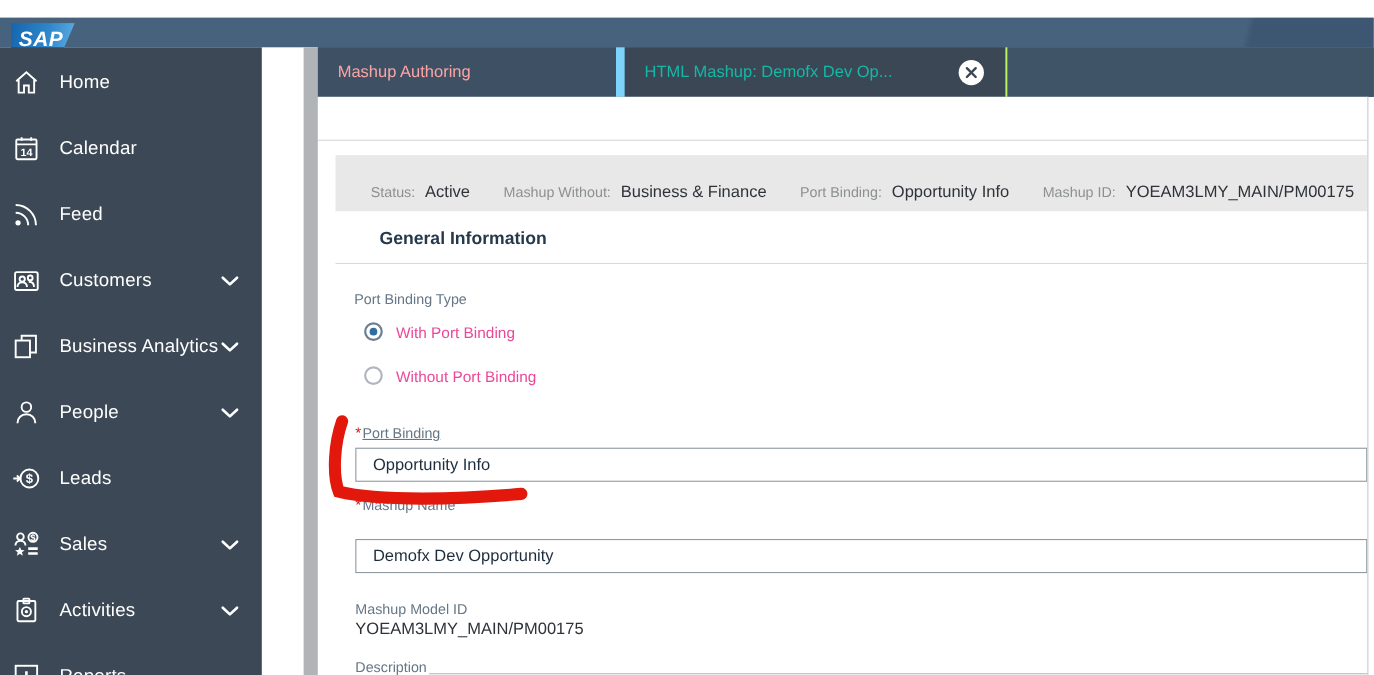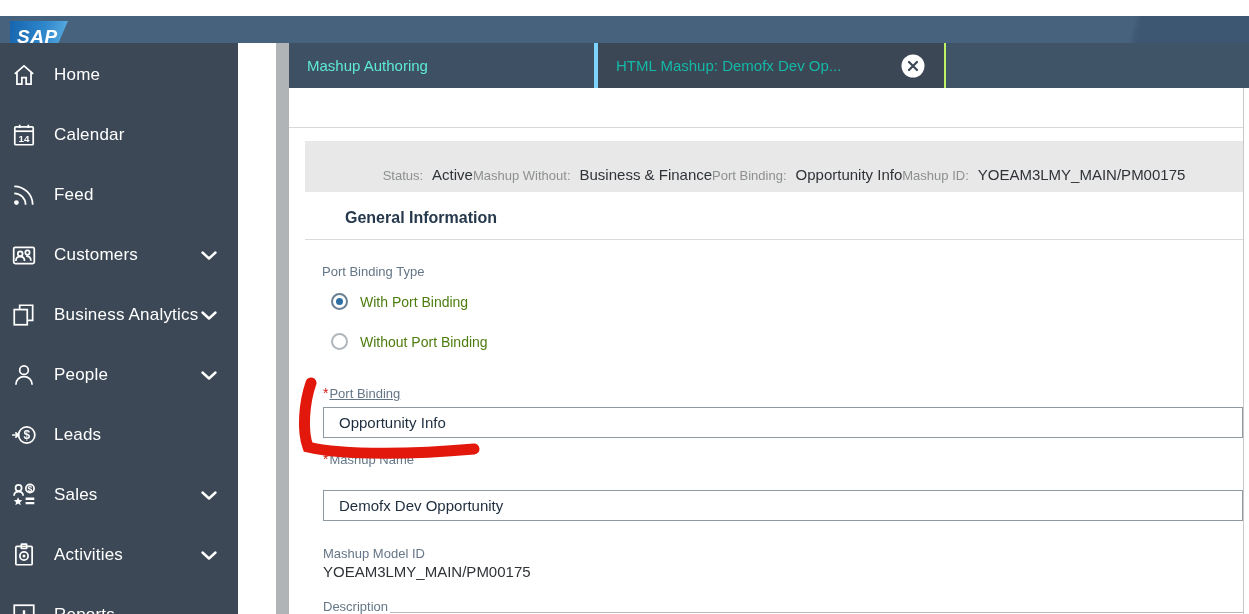--- a/index.html
+++ b/index.html
@@ -30,54 +30,54 @@
   .nav-item { height:60px; display:flex; align-items:center; padding:0 20px 0 10px; color:#fff; cursor:pointer; }
   .nav-icon { width:27px; height:27px; flex:0 0 27px; margin-right:17px; display:flex; align-items:center; justify-content:center; }
   .nav-icon svg { stroke:#fff; fill:none; stroke-width:1.6; }
   .nav-label { font-size:17px; flex:1; letter-spacing:.2px; }
   .nav-chevron { width:18px; height:11px; }
   .side-scroll { position:absolute; top:43px; left:276px; width:13px; bottom:0; background:#b1b4b6; }
 
   
   .tab-row { position:absolute; left:289px; top:43px; right:0; height:45px; display:flex; background:#3f5467; }
   .tab { box-sizing:border-box; display:flex; align-items:center; padding:0 18px; font-size:15px; cursor:pointer; }
-  .tab-inactive { width:309px; background:#3e5063; color:#5eead4; border-right:4px solid #7dd3fc; }
+  .tab-inactive { width:279px; background:#3e5063; color:#fca5a5; border-right:8px solid #7dd3fc; }
   .tab-active { width:348px; background:#3b4755; color:#14b8a6; border-right:2px solid #bef264; justify-content:space-between; }
   .tab-filler { flex:1; background:#3f5467; }
   .close-btn { width:26px; height:26px; margin-left:10px; cursor:pointer; flex:0 0 26px; }
 
   
   .page {
     position:absolute; left:289px; top:88px; right:5px; bottom:0;
     background:#fff; border-right:1px solid #c9c9c9; overflow:hidden;
   }
   .head-strip { height:39px; border-bottom:1px solid #d8d8d8; }
 
   .status-bar {
     position:absolute; left:16px; right:0; top:53px; height:51px; background:#e8e8e8;
-    display:flex; align-items:center; justify-content:center;
+    display:flex; align-items:center; justify-content:space-between;
     padding:16px 12px 0 32px; box-sizing:border-box;
   }
   .status-field { display:flex; align-items:baseline; gap:9px; white-space:nowrap; }
   .status-label { font-size:13px; color:#8d9091; }
   .status-value { font-size:15px; color:#2f3338; }
 
   .section-title { position:absolute; left:56px; top:121px; font-size:16px; font-weight:bold; color:#25384c; }
   .divider { position:absolute; left:16px; right:0; top:151px; height:1px; background:#dadada; }
 
   .form-label { position:absolute; font-size:13px; color:#657687; white-space:nowrap; }
   .req { color:#cc1919; font-size:14px; margin-right:1px; }
   .underlined { text-decoration:underline; }
 
   .radio-row { position:absolute; left:42px; display:flex; align-items:center; gap:12px; cursor:pointer; }
   .radio-outer { width:17px; height:17px; border-radius:50%; background:#fff; box-sizing:border-box; position:relative; flex:0 0 17px; }
   .radio-on  { border:2px solid #6a7f93; }
   .radio-off { border:2px solid #b0b6bc; }
   .radio-dot { position:absolute; left:50%; top:50%; width:7px; height:7px; margin:-3.5px 0 0 -3.5px; border-radius:50%; background:#2f6ea3; }
-  .radio-label { font-size:14px; color:#4d7c0f; }
+  .radio-label { font-size:14px; color:#ec4899; }
 
   .text-field {
     position:absolute; left:34px; right:0; height:31px; box-sizing:border-box;
     border:1px solid #8f99a2; background:#fff; padding:0 15px;
     font-size:15px; color:#1d2d3e; font-family:"Liberation Sans", sans-serif;
   }
   .field-1 { top:319px; }
   .field-2 { top:402px; }
 
   .static-value { position:absolute; left:34px; font-size:15px; color:#2f3338; }

